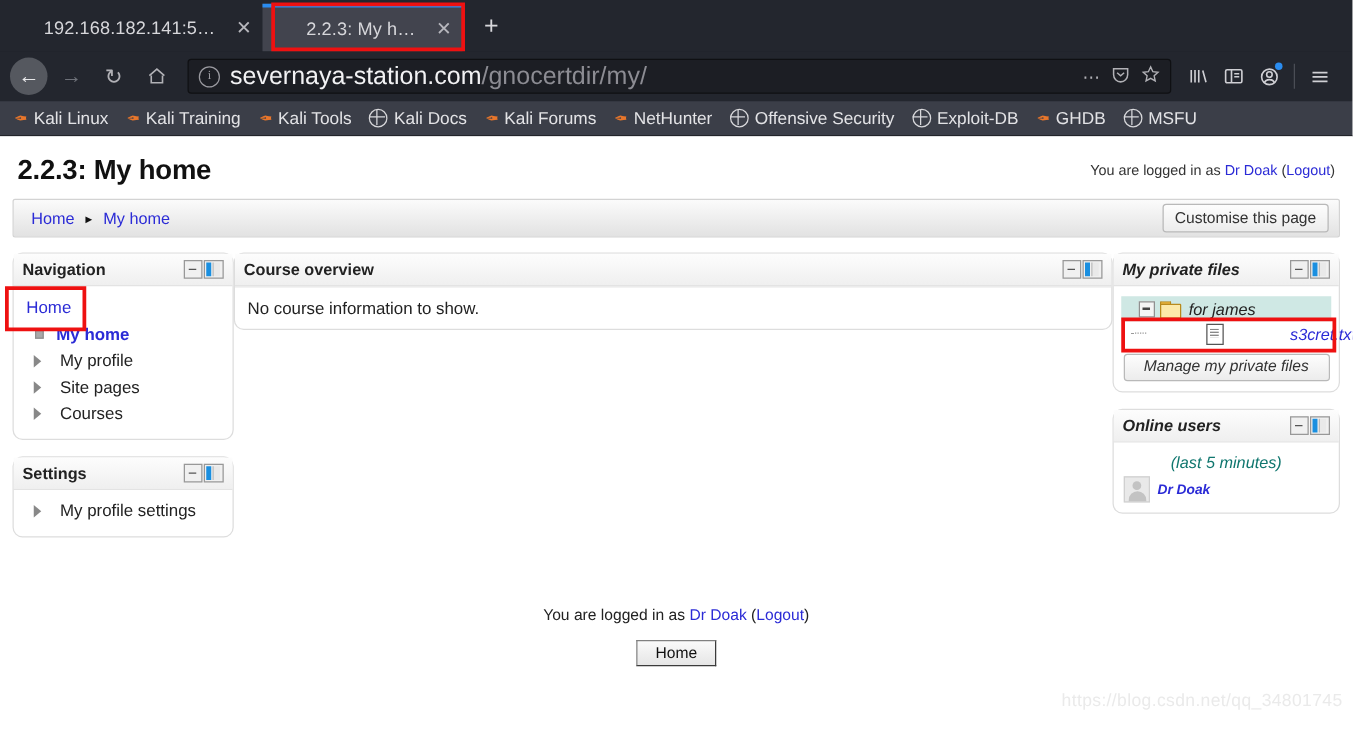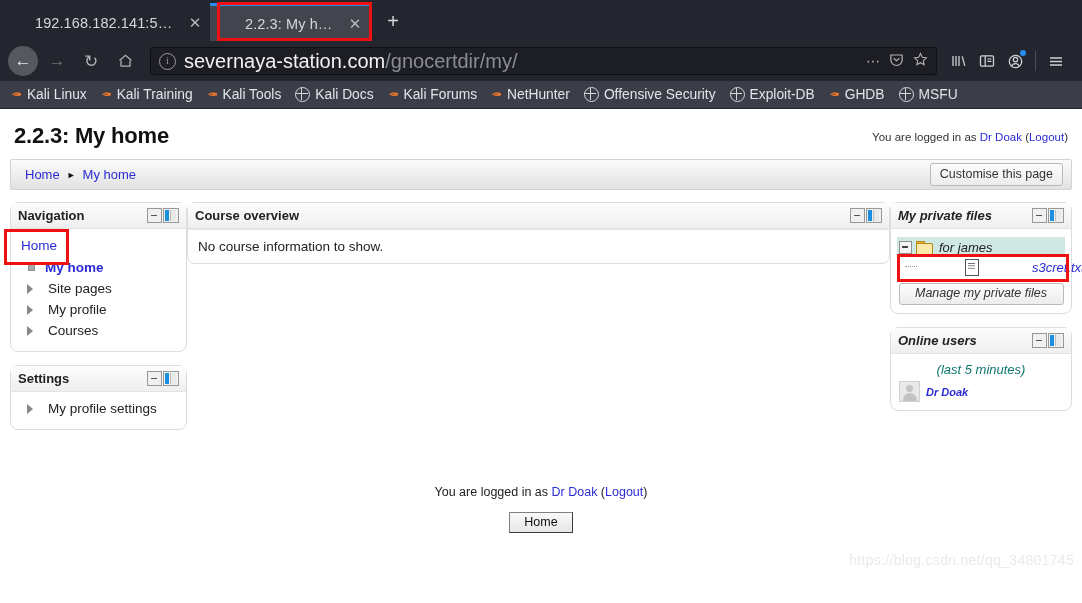--- a/index.html
+++ b/index.html
@@ -181,21 +181,21 @@
   }
   .navtree .n-label { color: #222; }
   .navtree .n-item.current .n-label { color: #2b2bd6; font-weight: bold; }
 
   
   .co-body { padding: 9px 10px; font-size: 13.5px; color: #222; border-top: 1px solid #e6e6e6; }
 
   
   .pf-body { padding: 8px 6px 6px 6px; }
   .ftree { font-size: 13px; position: relative; }
-  .frow { display: flex; align-items: center; height: 20px; padding-left: 2px; }
+  .frow { display: flex; align-items: center; height: 20px; padding-left: 14px; }
   .frow.sel { background: #cfe8e4; }
   .fminus {
     width: 11px; height: 11px; border: 1px solid #909090; background: #f4f4f4;
     position: relative; flex: 0 0 11px; margin-right: 4px;
   }
   .fminus::before { content:""; position:absolute; left:2px; top:4.5px; width:6px; height:1.5px; background:#444; }
   .folder {
     width: 17px; height: 13px; position: relative; flex: 0 0 17px; margin-right: 6px;
   }
   .folder::before {
@@ -424,25 +424,25 @@
             </div>
           </div>
           <div class="navtree">
             <a href="#" class="n-root">Home</a>
             <div class="n-item current">
               <span class="n-dot"></span>
               <span class="n-label">My home</span>
             </div>
             <div class="n-item">
               <span class="n-arrow"></span>
-              <span class="n-label">Site pages</span>
+              <span class="n-label">My profile</span>
             </div>
             <div class="n-item">
               <span class="n-arrow"></span>
-              <span class="n-label">My profile</span>
+              <span class="n-label">Site pages</span>
             </div>
             <div class="n-item">
               <span class="n-arrow"></span>
               <span class="n-label">Courses</span>
             </div>
           </div>
         </div>
 
         <div class="block">
           <div class="block-head">

